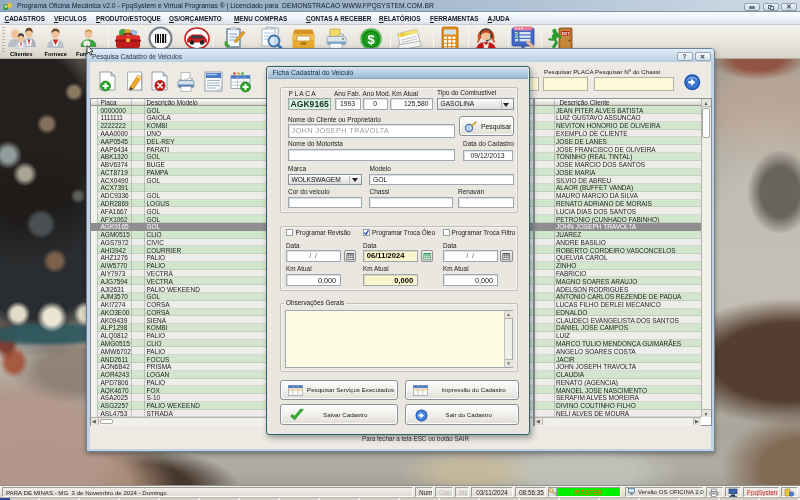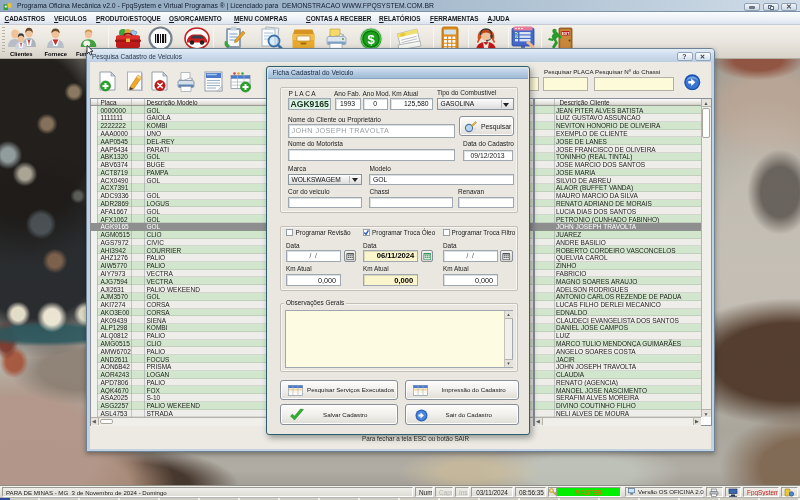--- a/index.html
+++ b/index.html
@@ -608,21 +608,21 @@
   </svg>
 <div class="lbl" style="left:372px;top:229.5px;font-size:6.4px;">Programar Troca Óleo</div>
 <svg class="ab" style="left:442.5px;top:229px" width="7" height="7" viewBox="0 0 6.5 6.5">
     <rect x="0.4" y="0.4" width="5.7" height="5.7" fill="#fff" stroke="#8a949e" stroke-width=".8"></rect>
   </svg>
 <div class="lbl" style="left:451.5px;top:229.5px;font-size:6.4px;">Programar Troca Filtro</div>
 <div class="lbl" style="left:286px;top:242.5px;font-size:6.4px;">Data</div>
 <div class="lbl" style="left:363px;top:242.5px;font-size:6.4px;">Data</div>
 <div class="lbl" style="left:443px;top:242.5px;font-size:6.4px;">Data</div>
 <div class="ab" style="left:285.5px;top:250px;width:55.5px;height:11.5px;background:#fff;border:1px solid #9fa8b0;box-shadow:inset 1px 1px 0 rgba(120,130,140,.25);font-size:6.6px;color:#444;font-weight:400;text-align:center;padding:0 3px;line-height:10.5px;white-space:nowrap;letter-spacing:0px;overflow:hidden;">/&nbsp;&nbsp;/</div>
-<div class="ab" style="left:362.8px;top:250px;width:55.5px;height:11.5px;background:#faf5cc;border:1px solid #9fa8b0;box-shadow:inset 1px 1px 0 rgba(120,130,140,.25);font-size:7.6px;color:#000;font-weight:700;text-align:right;padding:0 3px;line-height:10.5px;white-space:nowrap;letter-spacing:0px;overflow:hidden;">06/11/2024</div>
+<div class="ab" style="left:362.8px;top:250px;width:55.5px;height:11.5px;background:#faf5cc;border:1px solid #9fa8b0;box-shadow:inset 1px 1px 0 rgba(120,130,140,.25);font-size:7.6px;color:#000;font-weight:700;text-align:left;padding:0 3px;line-height:10.5px;white-space:nowrap;letter-spacing:0px;overflow:hidden;">06/11/2024</div>
 <div class="ab" style="left:442.5px;top:250px;width:55.5px;height:11.5px;background:#fff;border:1px solid #9fa8b0;box-shadow:inset 1px 1px 0 rgba(120,130,140,.25);font-size:6.6px;color:#444;font-weight:400;text-align:center;padding:0 3px;line-height:10.5px;white-space:nowrap;letter-spacing:0px;overflow:hidden;">/&nbsp;&nbsp;/</div>
 <div class="ab" style="left:343.5px;top:249.5px;width:12.5px;height:12.5px;background:linear-gradient(#f4f2ee,#d8d5cf);border:1px solid #8a8f96;border-radius:2px;">
 <svg class="ab" style="left:1.4px;top:1.4px" width="8.5" height="8.5" viewBox="0 0 9 9">
       <rect x="0.5" y="1" width="8" height="7.5" rx="0.8" fill="#50545a"></rect>
       <rect x="1.2" y="2.6" width="6.6" height="5.2" fill="#e8e8e4"></rect>
       <g fill="#50545a">
         <rect x="1.8" y="3.4" width="1.4" height="1.1"></rect>
         <rect x="3.8" y="3.4" width="1.4" height="1.1"></rect>
         <rect x="5.8" y="3.4" width="1.4" height="1.1"></rect>
         <rect x="1.8" y="5.2" width="1.4" height="1.1"></rect>

